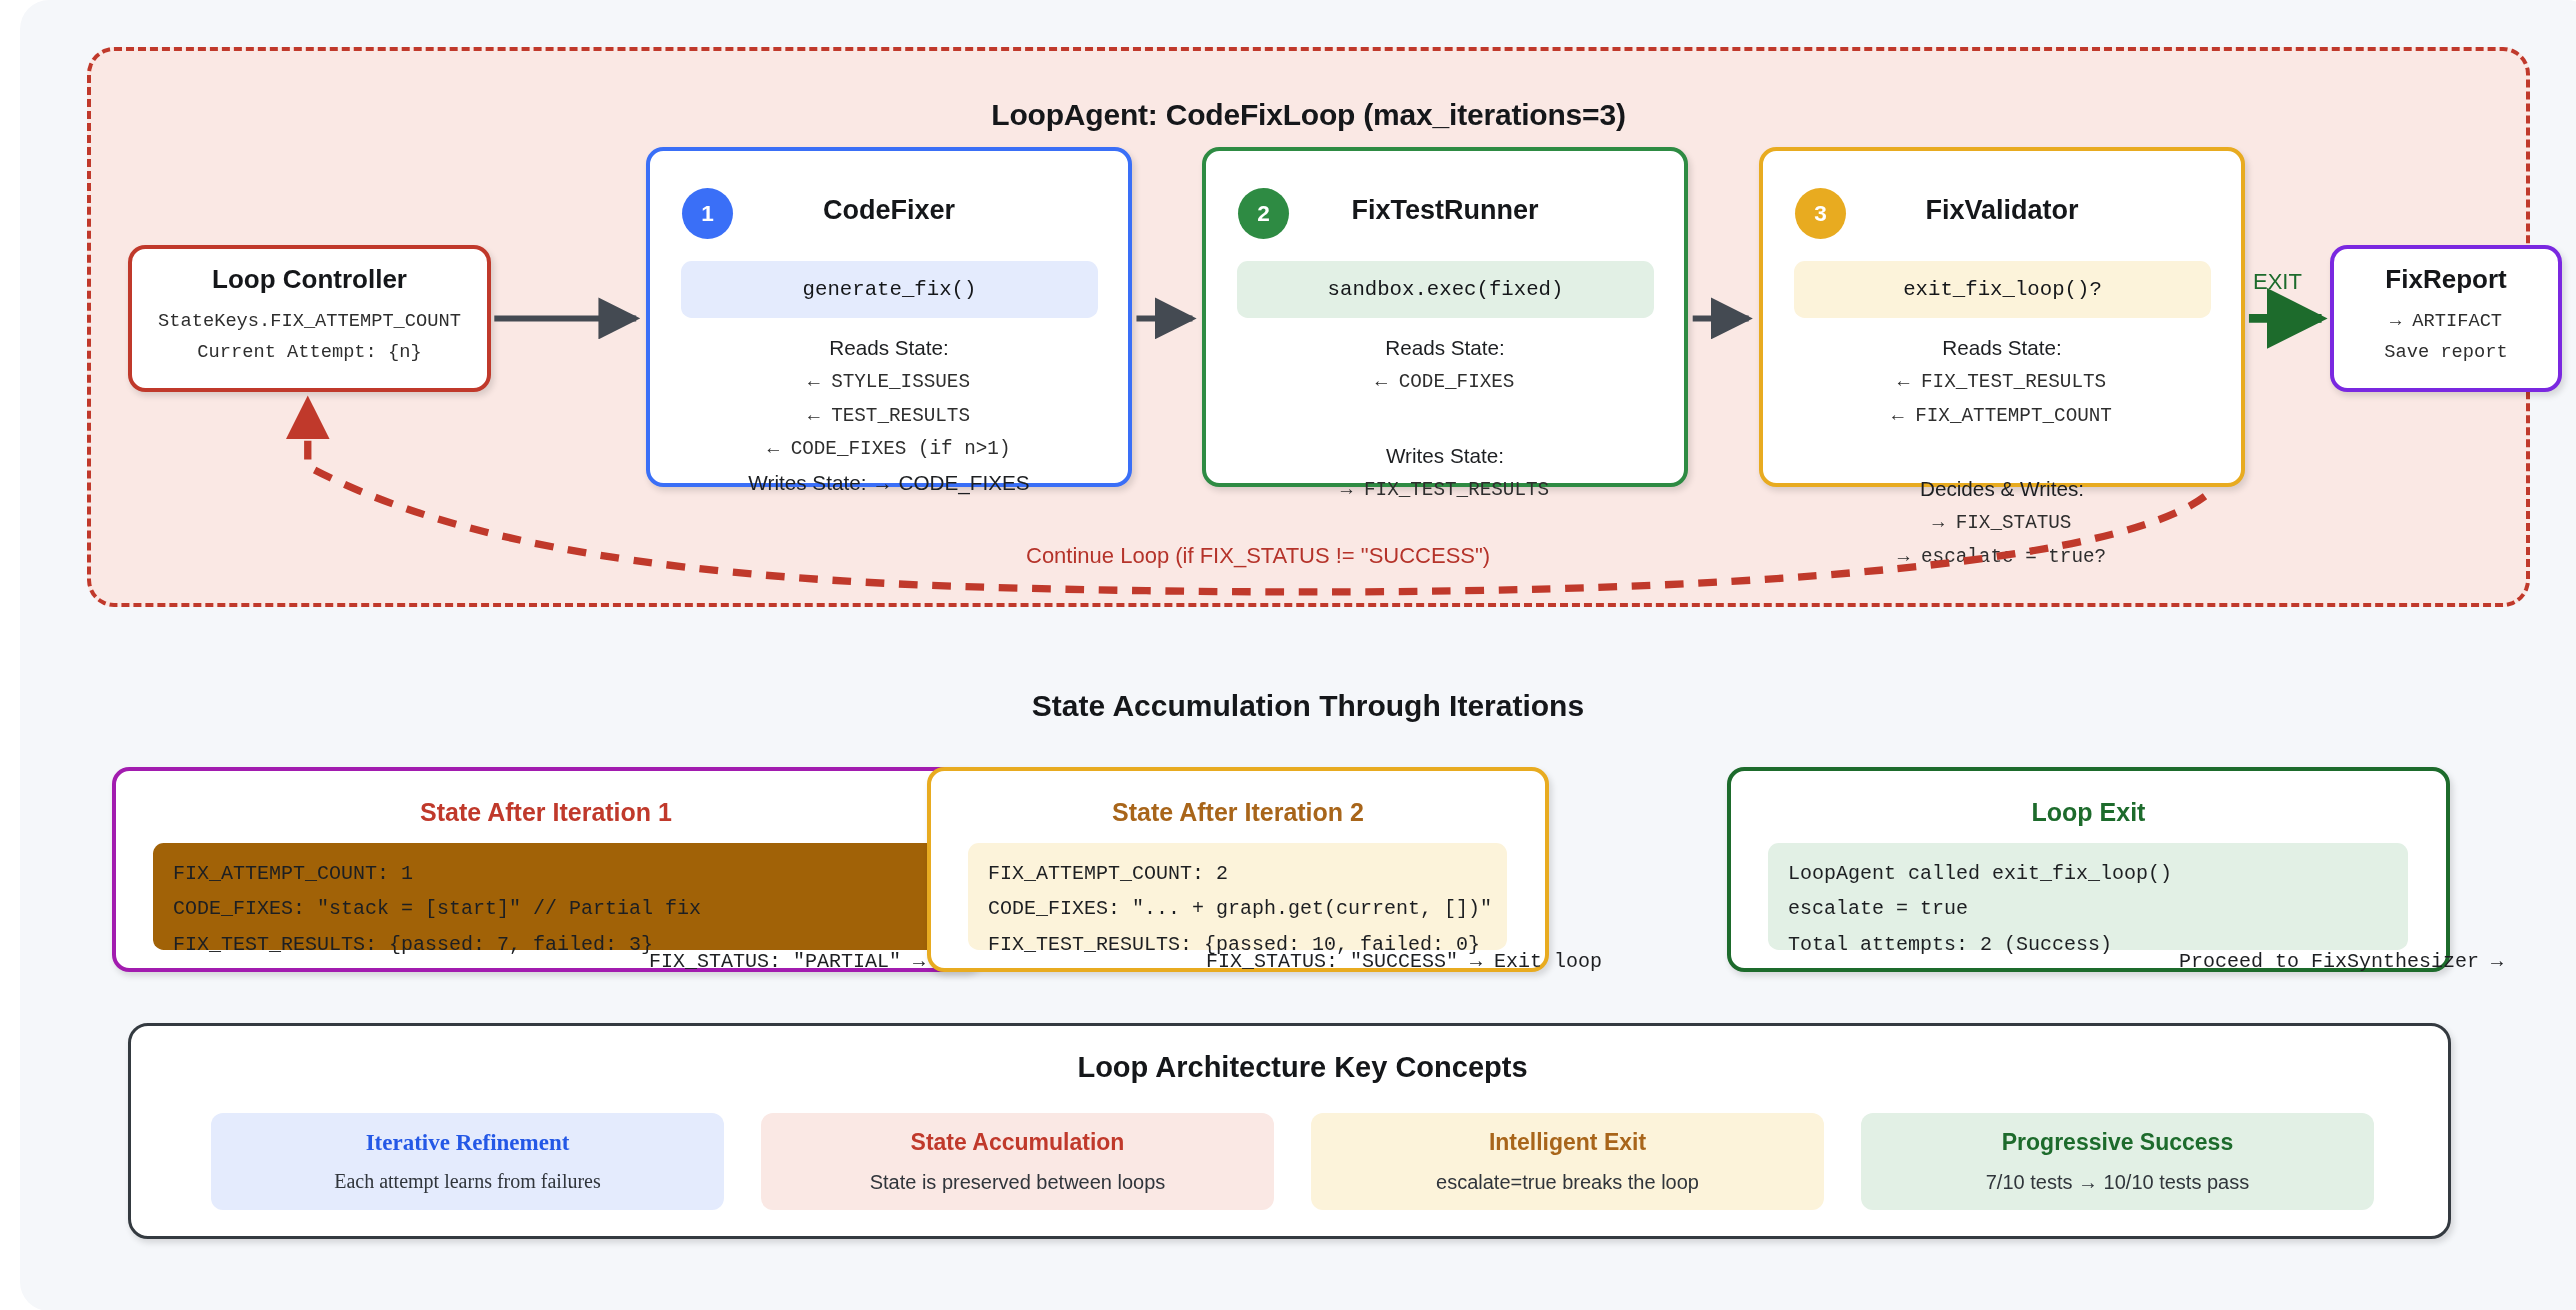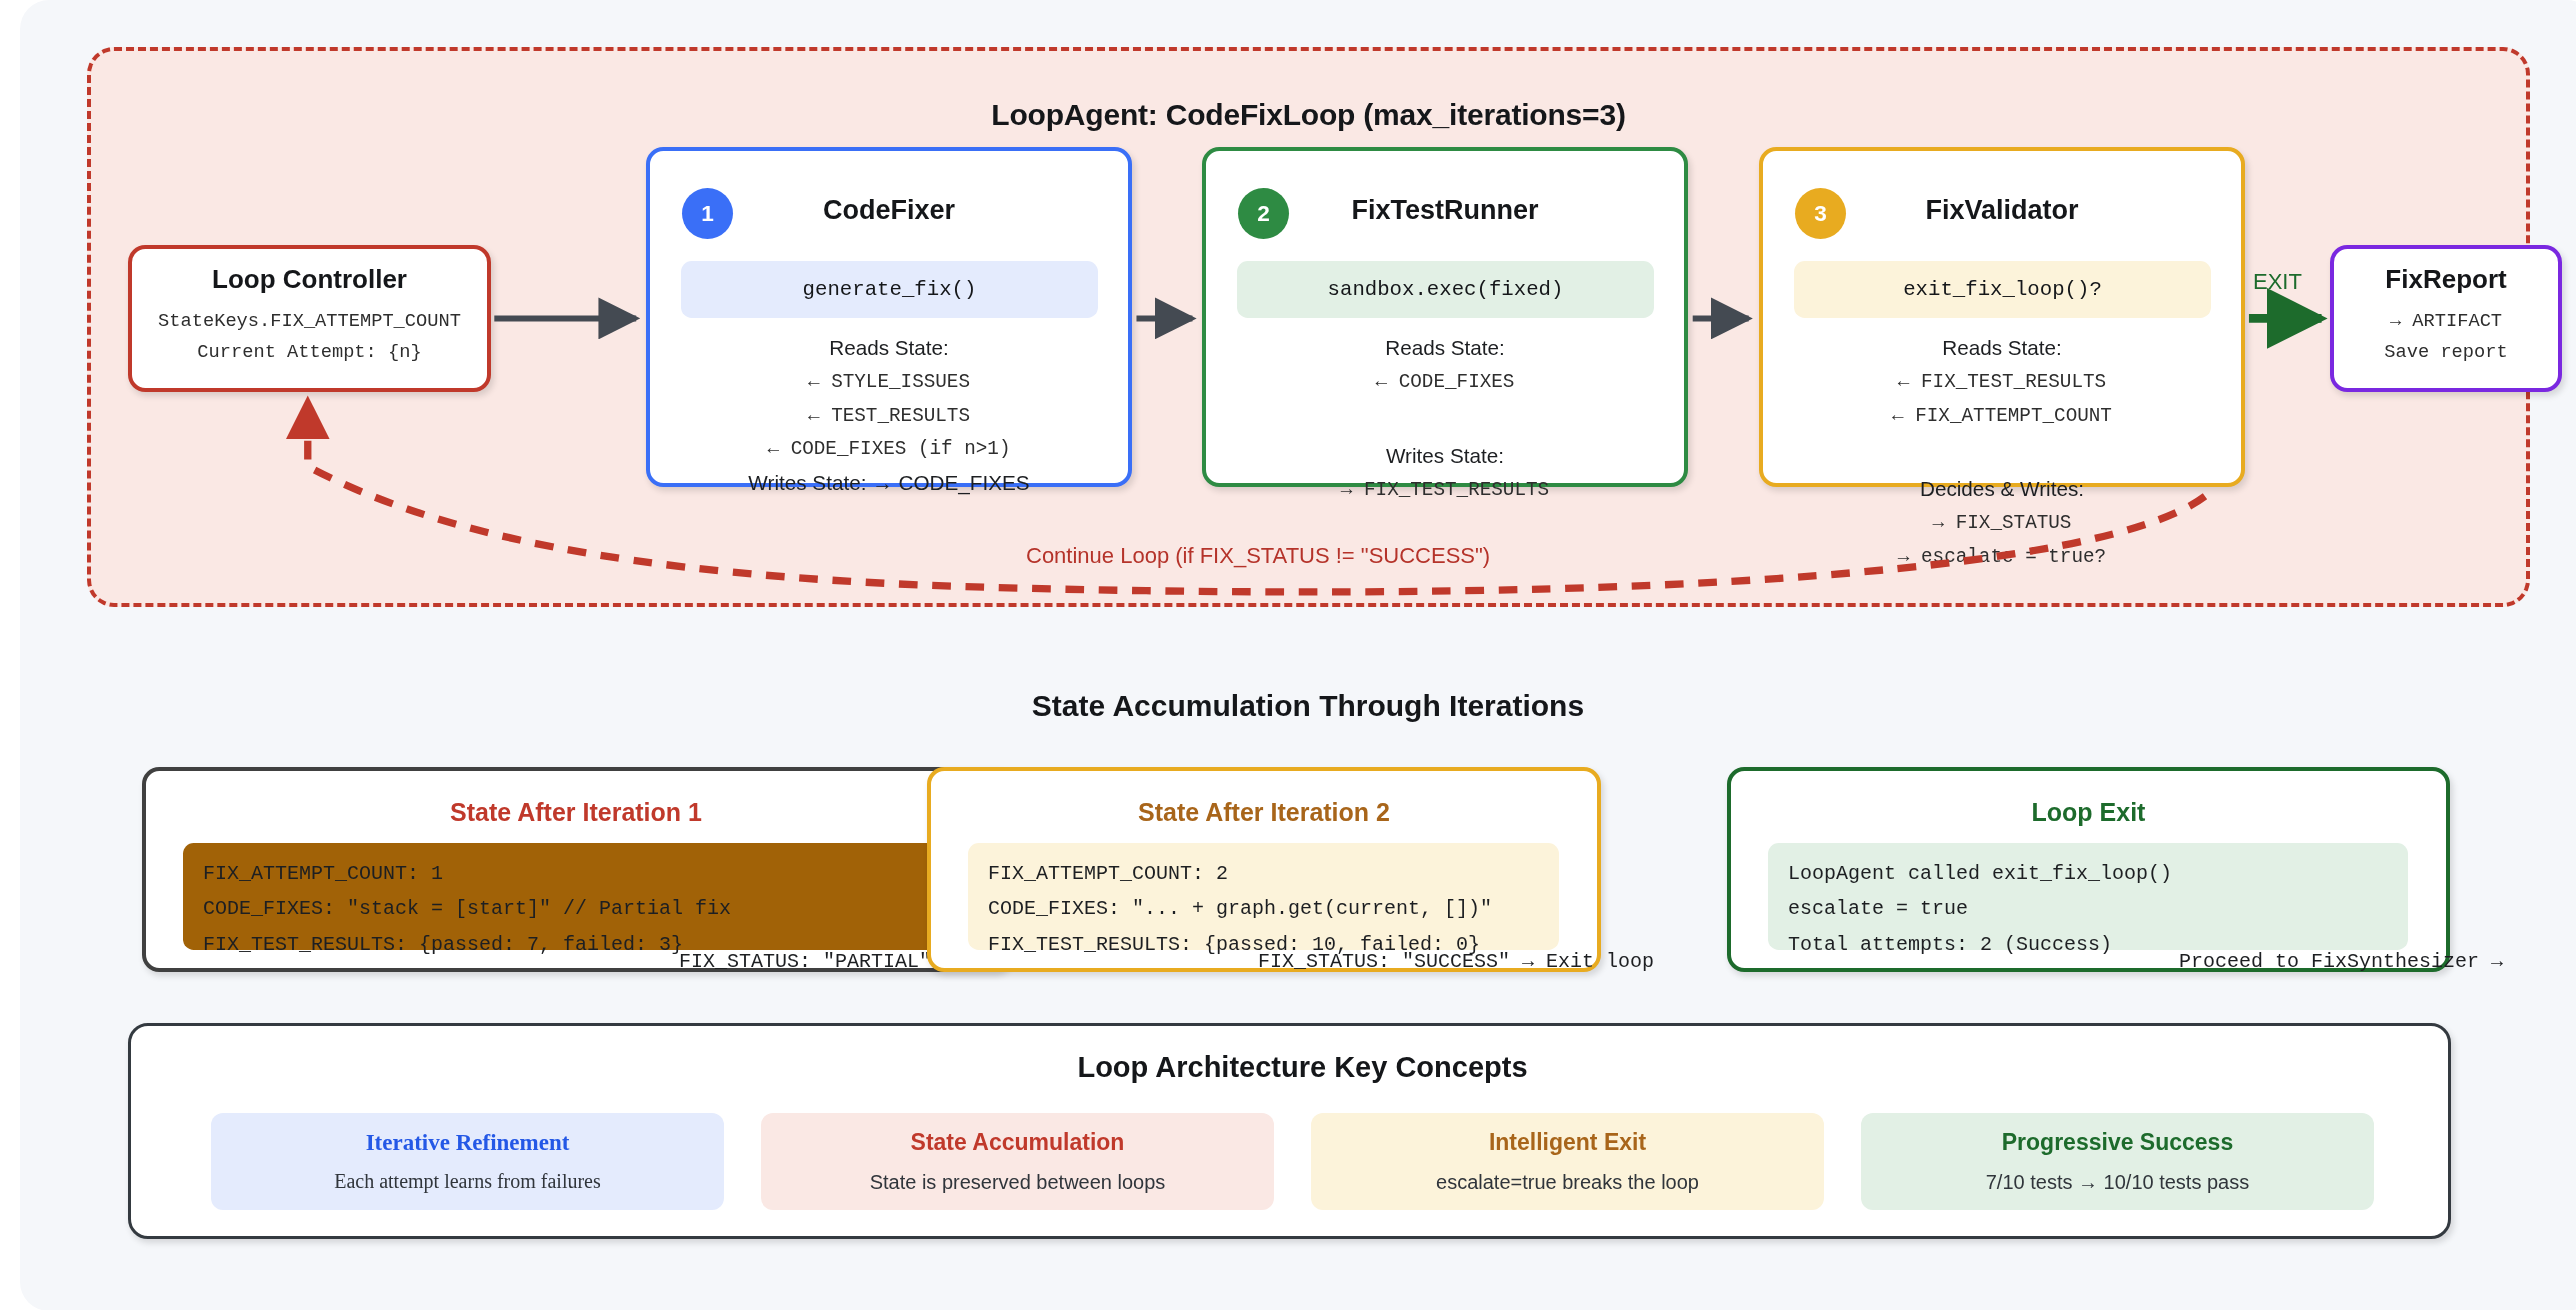--- a/index.html
+++ b/index.html
@@ -147,22 +147,22 @@
   #state-heading { top: 689px; }
 
   
   .state-card {
     position: absolute;
     top: 767px; height: 205px;
     background: #ffffff;
     border-radius: 17.3px;
     box-shadow: 2.7px 4px 6.7px rgba(0,0,0,0.13);
   }
-  #state-card-1 { left: 122px;  width: 868px; border: 4px solid #404040; }
-  #state-card-2 { left: 907px; width: 674px; border: 4px solid #e8ab20; }
+  #state-card-1 { left: 92px;  width: 868px; border: 4px solid #a21caf; }
+  #state-card-2 { left: 907px; width: 622px; border: 4px solid #e8ab20; }
   #state-card-3 { left: 1707px; width: 723px; border: 4px solid #1d6b2c; }
 
   .state-card .card-title {
     position: absolute; left: 0; top: 27px; width: 100%;
     text-align: center;
     font-size: 25px; font-weight: bold;
     white-space: nowrap;
   }
   #state-card-1 .card-title { color: #c0392b; }
   #state-card-2 .card-title { color: #a8651a; }

